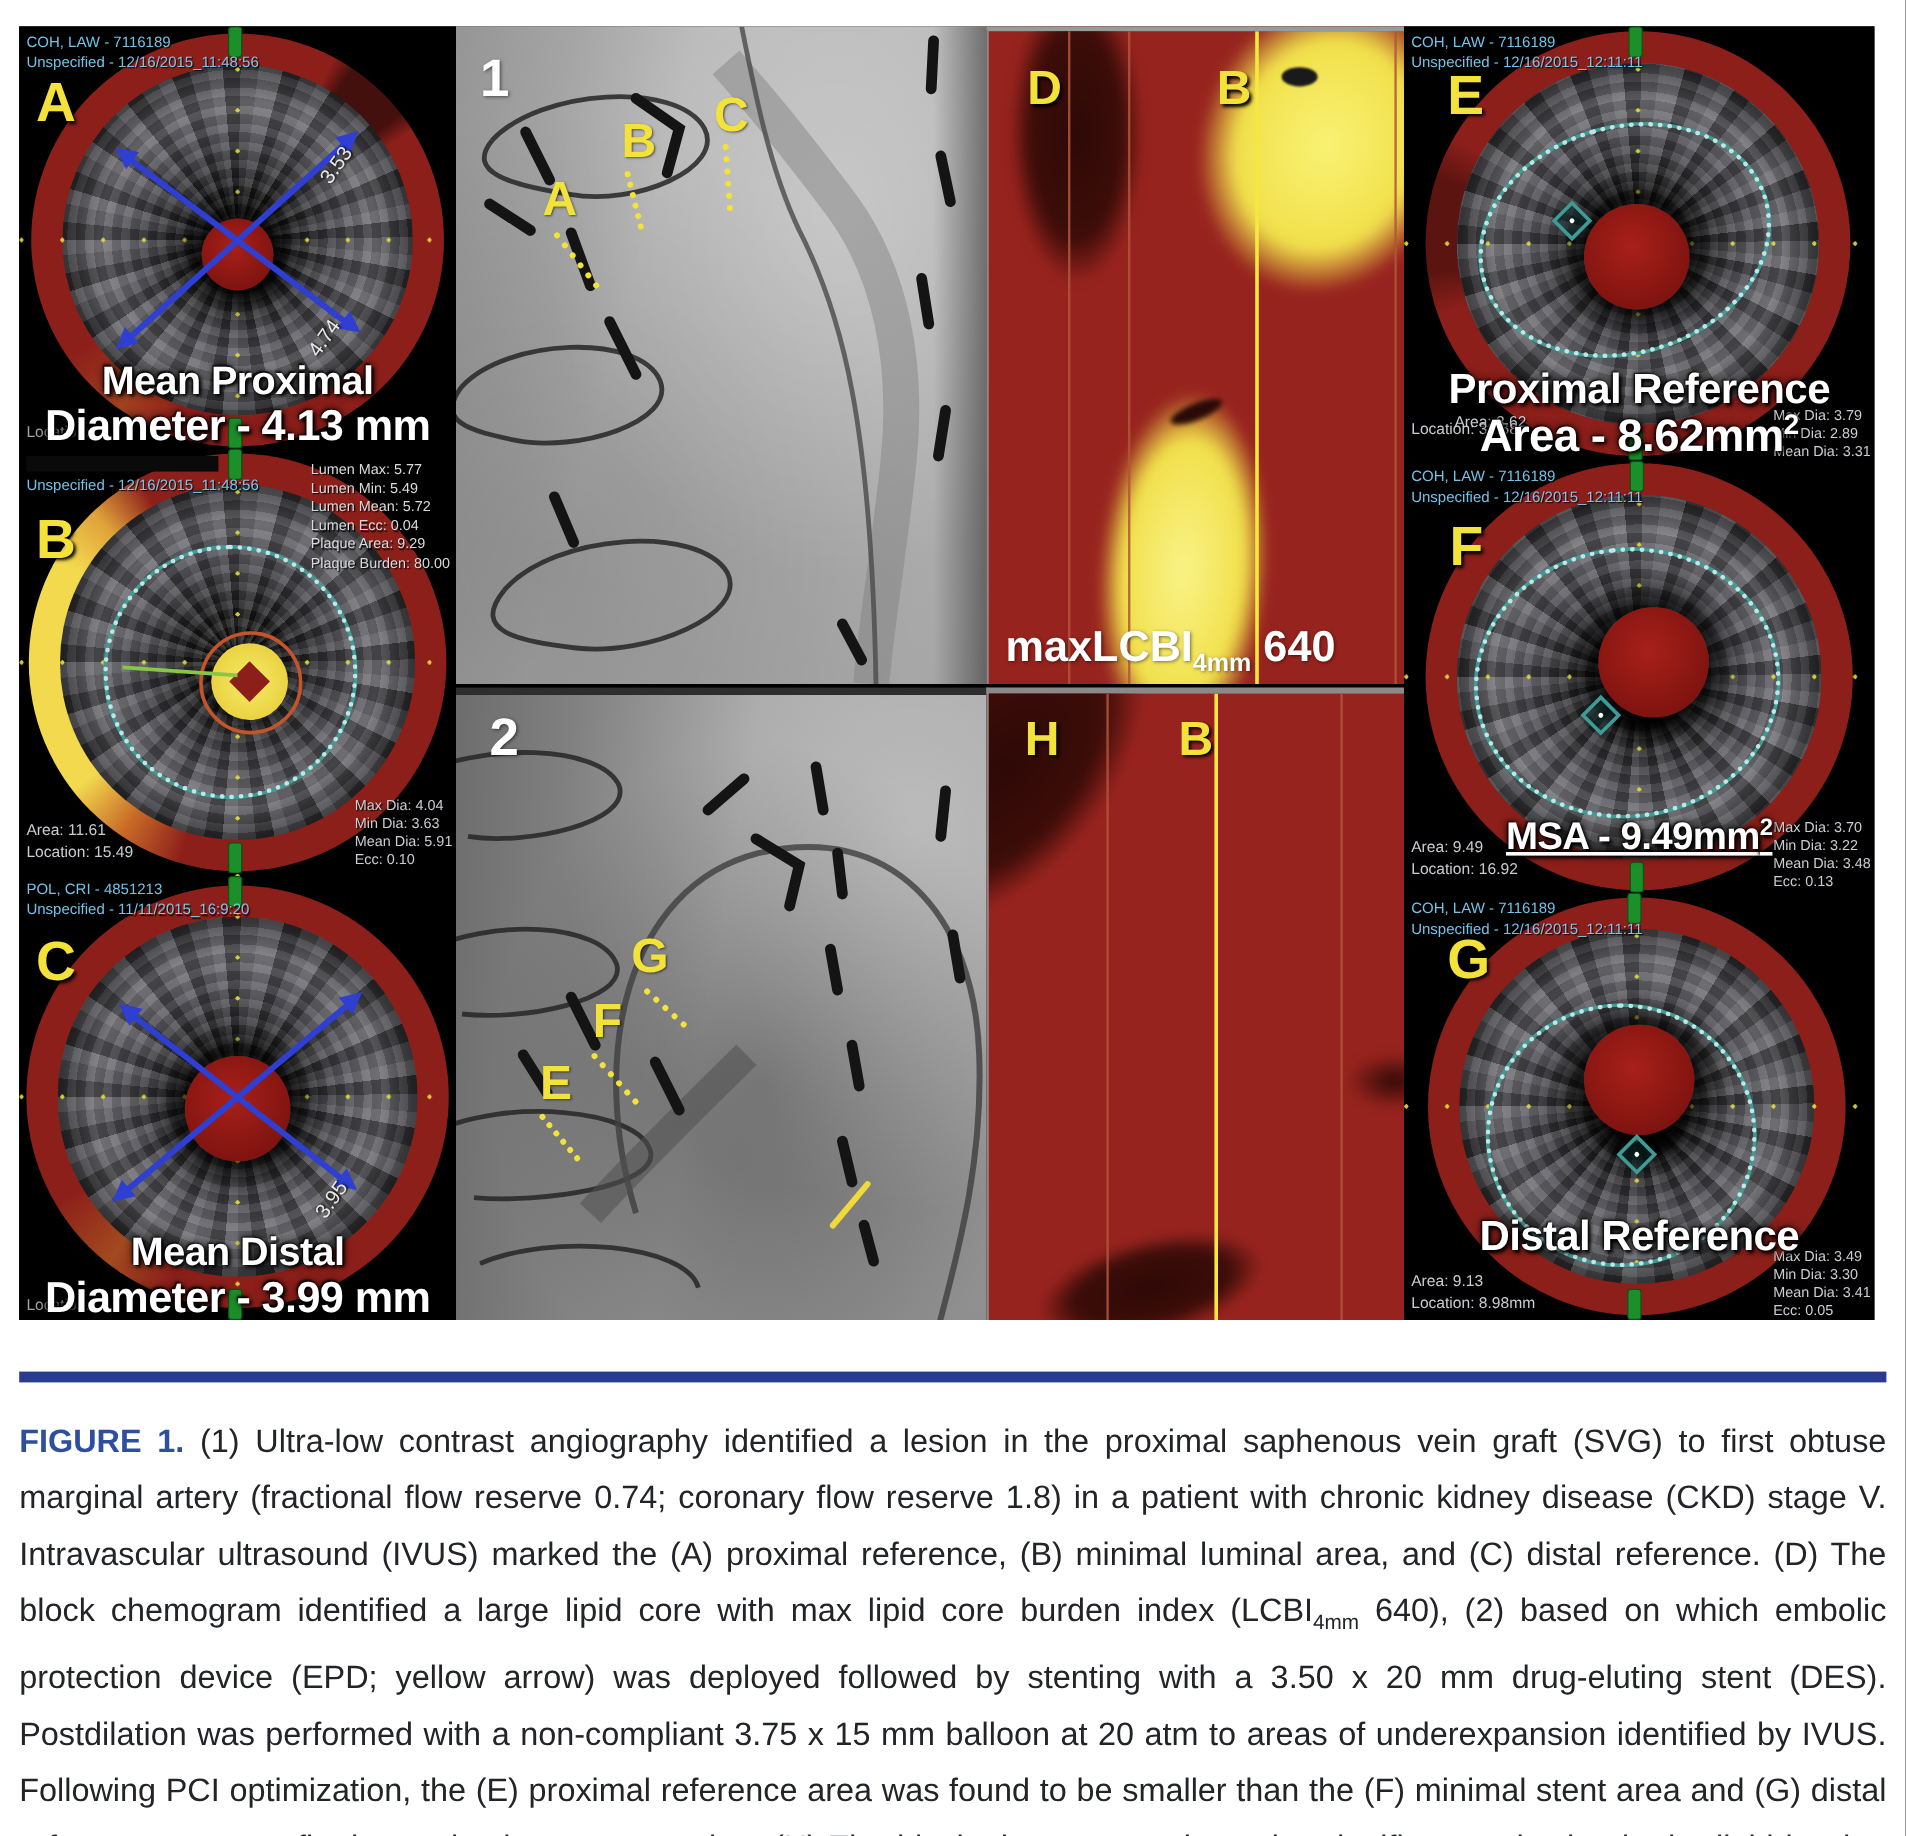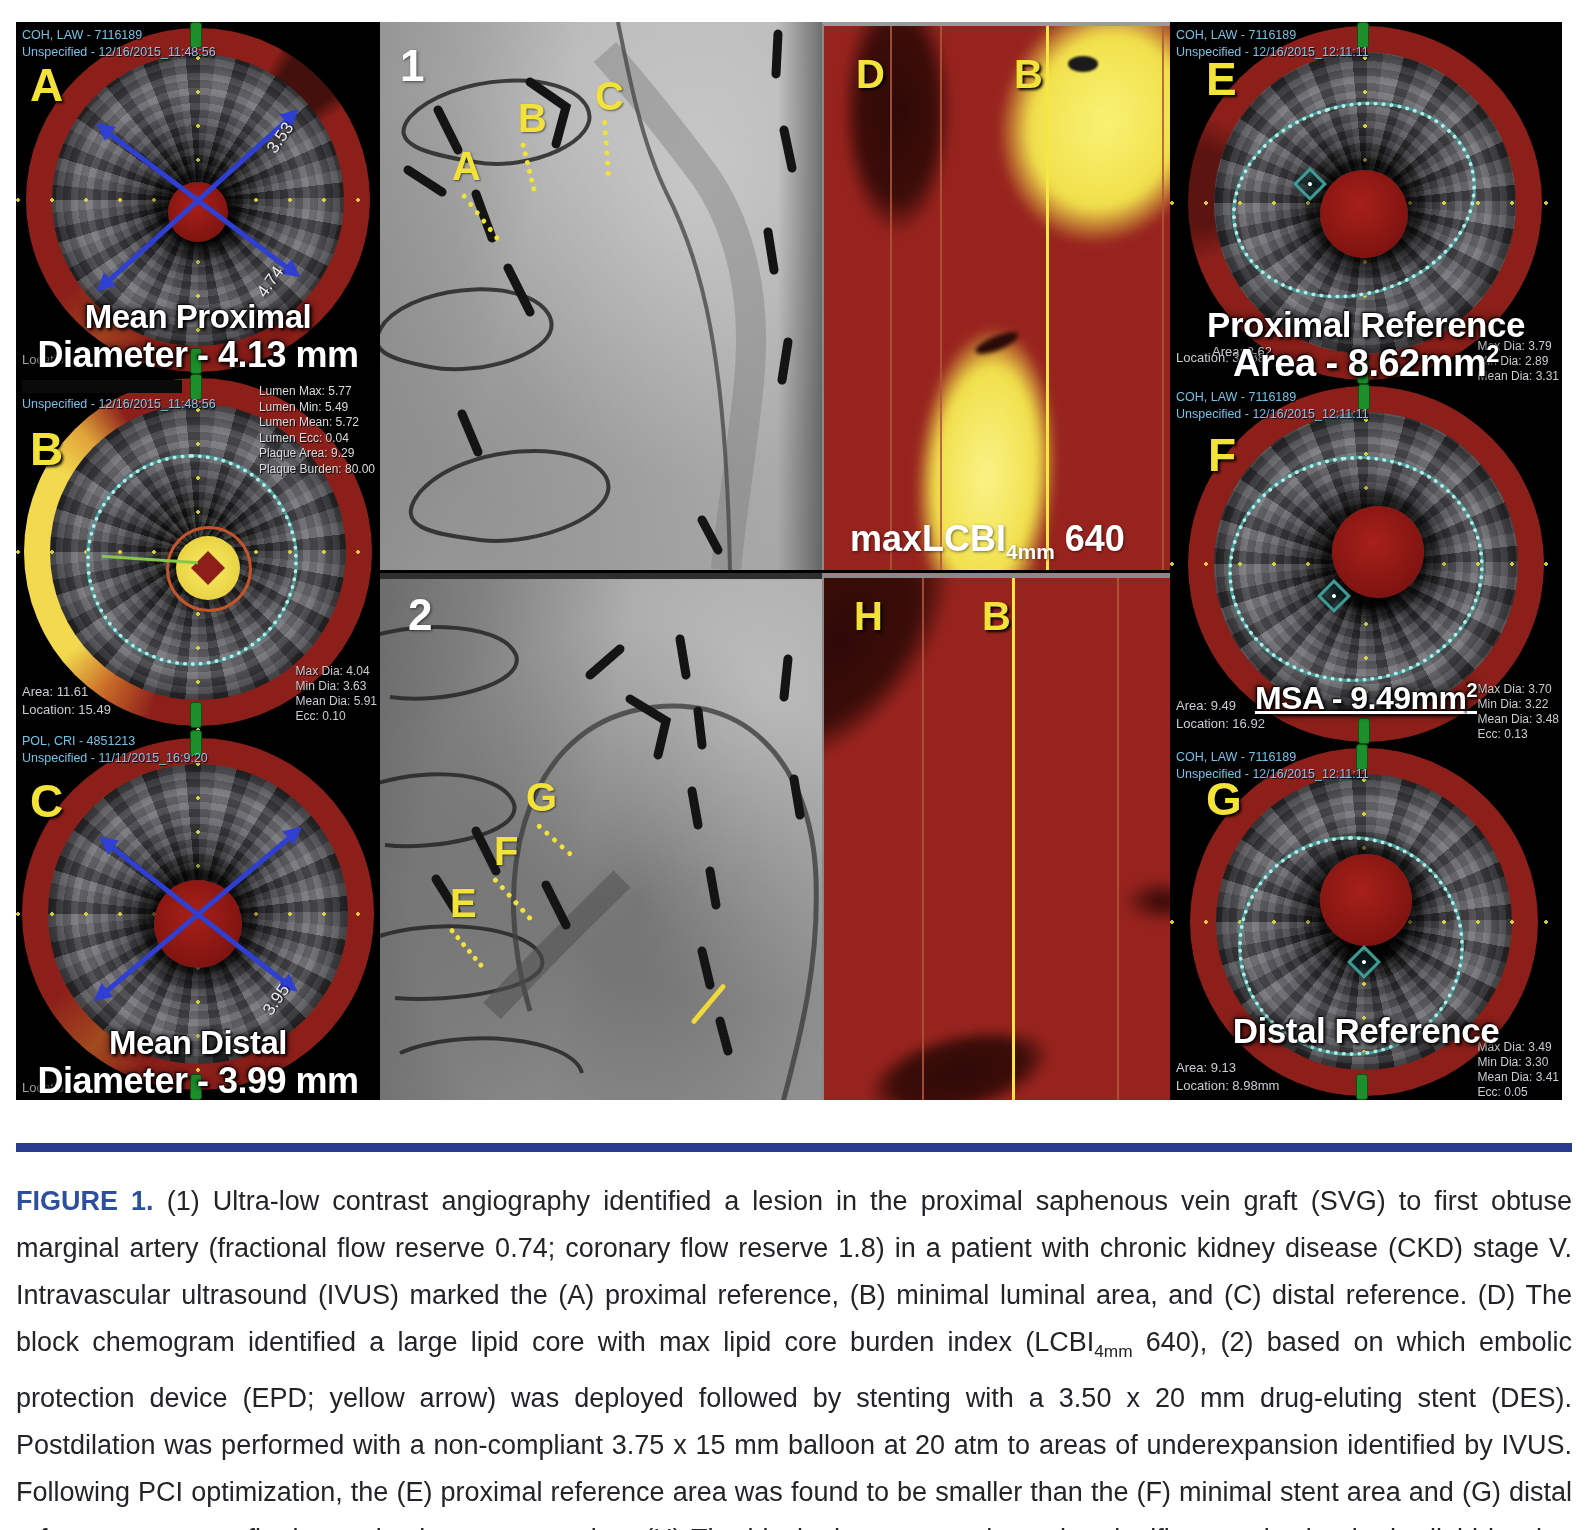--- a/index.html
+++ b/index.html
@@ -245,21 +245,21 @@
     <div class="blob" style="left:92px;top:300px;width:140px;height:300px;border-radius:50% 50% 30% 30%;background:radial-gradient(closest-side,#f9f388,#f1e04b 72%,rgba(241,224,75,0));transform:rotate(4deg);"></div>
     <div class="blob" style="left:18px;top:-40px;width:110px;height:250px;background:radial-gradient(closest-side,#2e0906,#3c0d09 70%,rgba(60,13,9,0));"></div>
     <div class="blob" style="left:244px;top:30px;width:30px;height:16px;background:#1a1a1a;filter:blur(1px);"></div>
     <div class="blob" style="left:150px;top:310px;width:46px;height:14px;background:#2a0a07;transform:rotate(-22deg);filter:blur(2px);"></div>
     <div class="vgrid" style="left:66px;"></div>
     <div class="vgrid" style="left:116px;"></div>
     <div class="vbright" style="left:222px;"></div>
     <div class="vgrid" style="left:338px;"></div>
     <div class="plabel" style="left:32px;top:28px;font-size:40px;">D</div>
     <div class="plabel" style="left:190px;top:28px;font-size:40px;">B</div>
-    <div class="lcbi" style="left:26px;top:492px;">
+    <div class="lcbi" style="left:14px;top:492px;">
       <span>maxLCBI</span><sub>4mm</sub>&nbsp;<span>640</span>
     </div>
   </div>
 
   <div class="panel chemo chemo-h" style="left:806px;top:551px;width:348px;height:527px;">
     <div class="blob" style="left:-70px;top:-90px;width:170px;height:300px;background:radial-gradient(closest-side,#2e0906,#3c0d09 70%,rgba(60,13,9,0));transform:rotate(38deg);"></div>
     <div class="blob" style="left:40px;top:455px;width:190px;height:80px;background:radial-gradient(closest-side,#2e0906,#3c0d09 70%,rgba(60,13,9,0));transform:rotate(-14deg);"></div>
     <div class="blob" style="left:298px;top:300px;width:80px;height:46px;background:radial-gradient(closest-side,#2e0906,rgba(60,13,9,0));"></div>
     <div class="vgrid" style="left:98px;"></div>
     <div class="vbright" style="left:188px;"></div>

